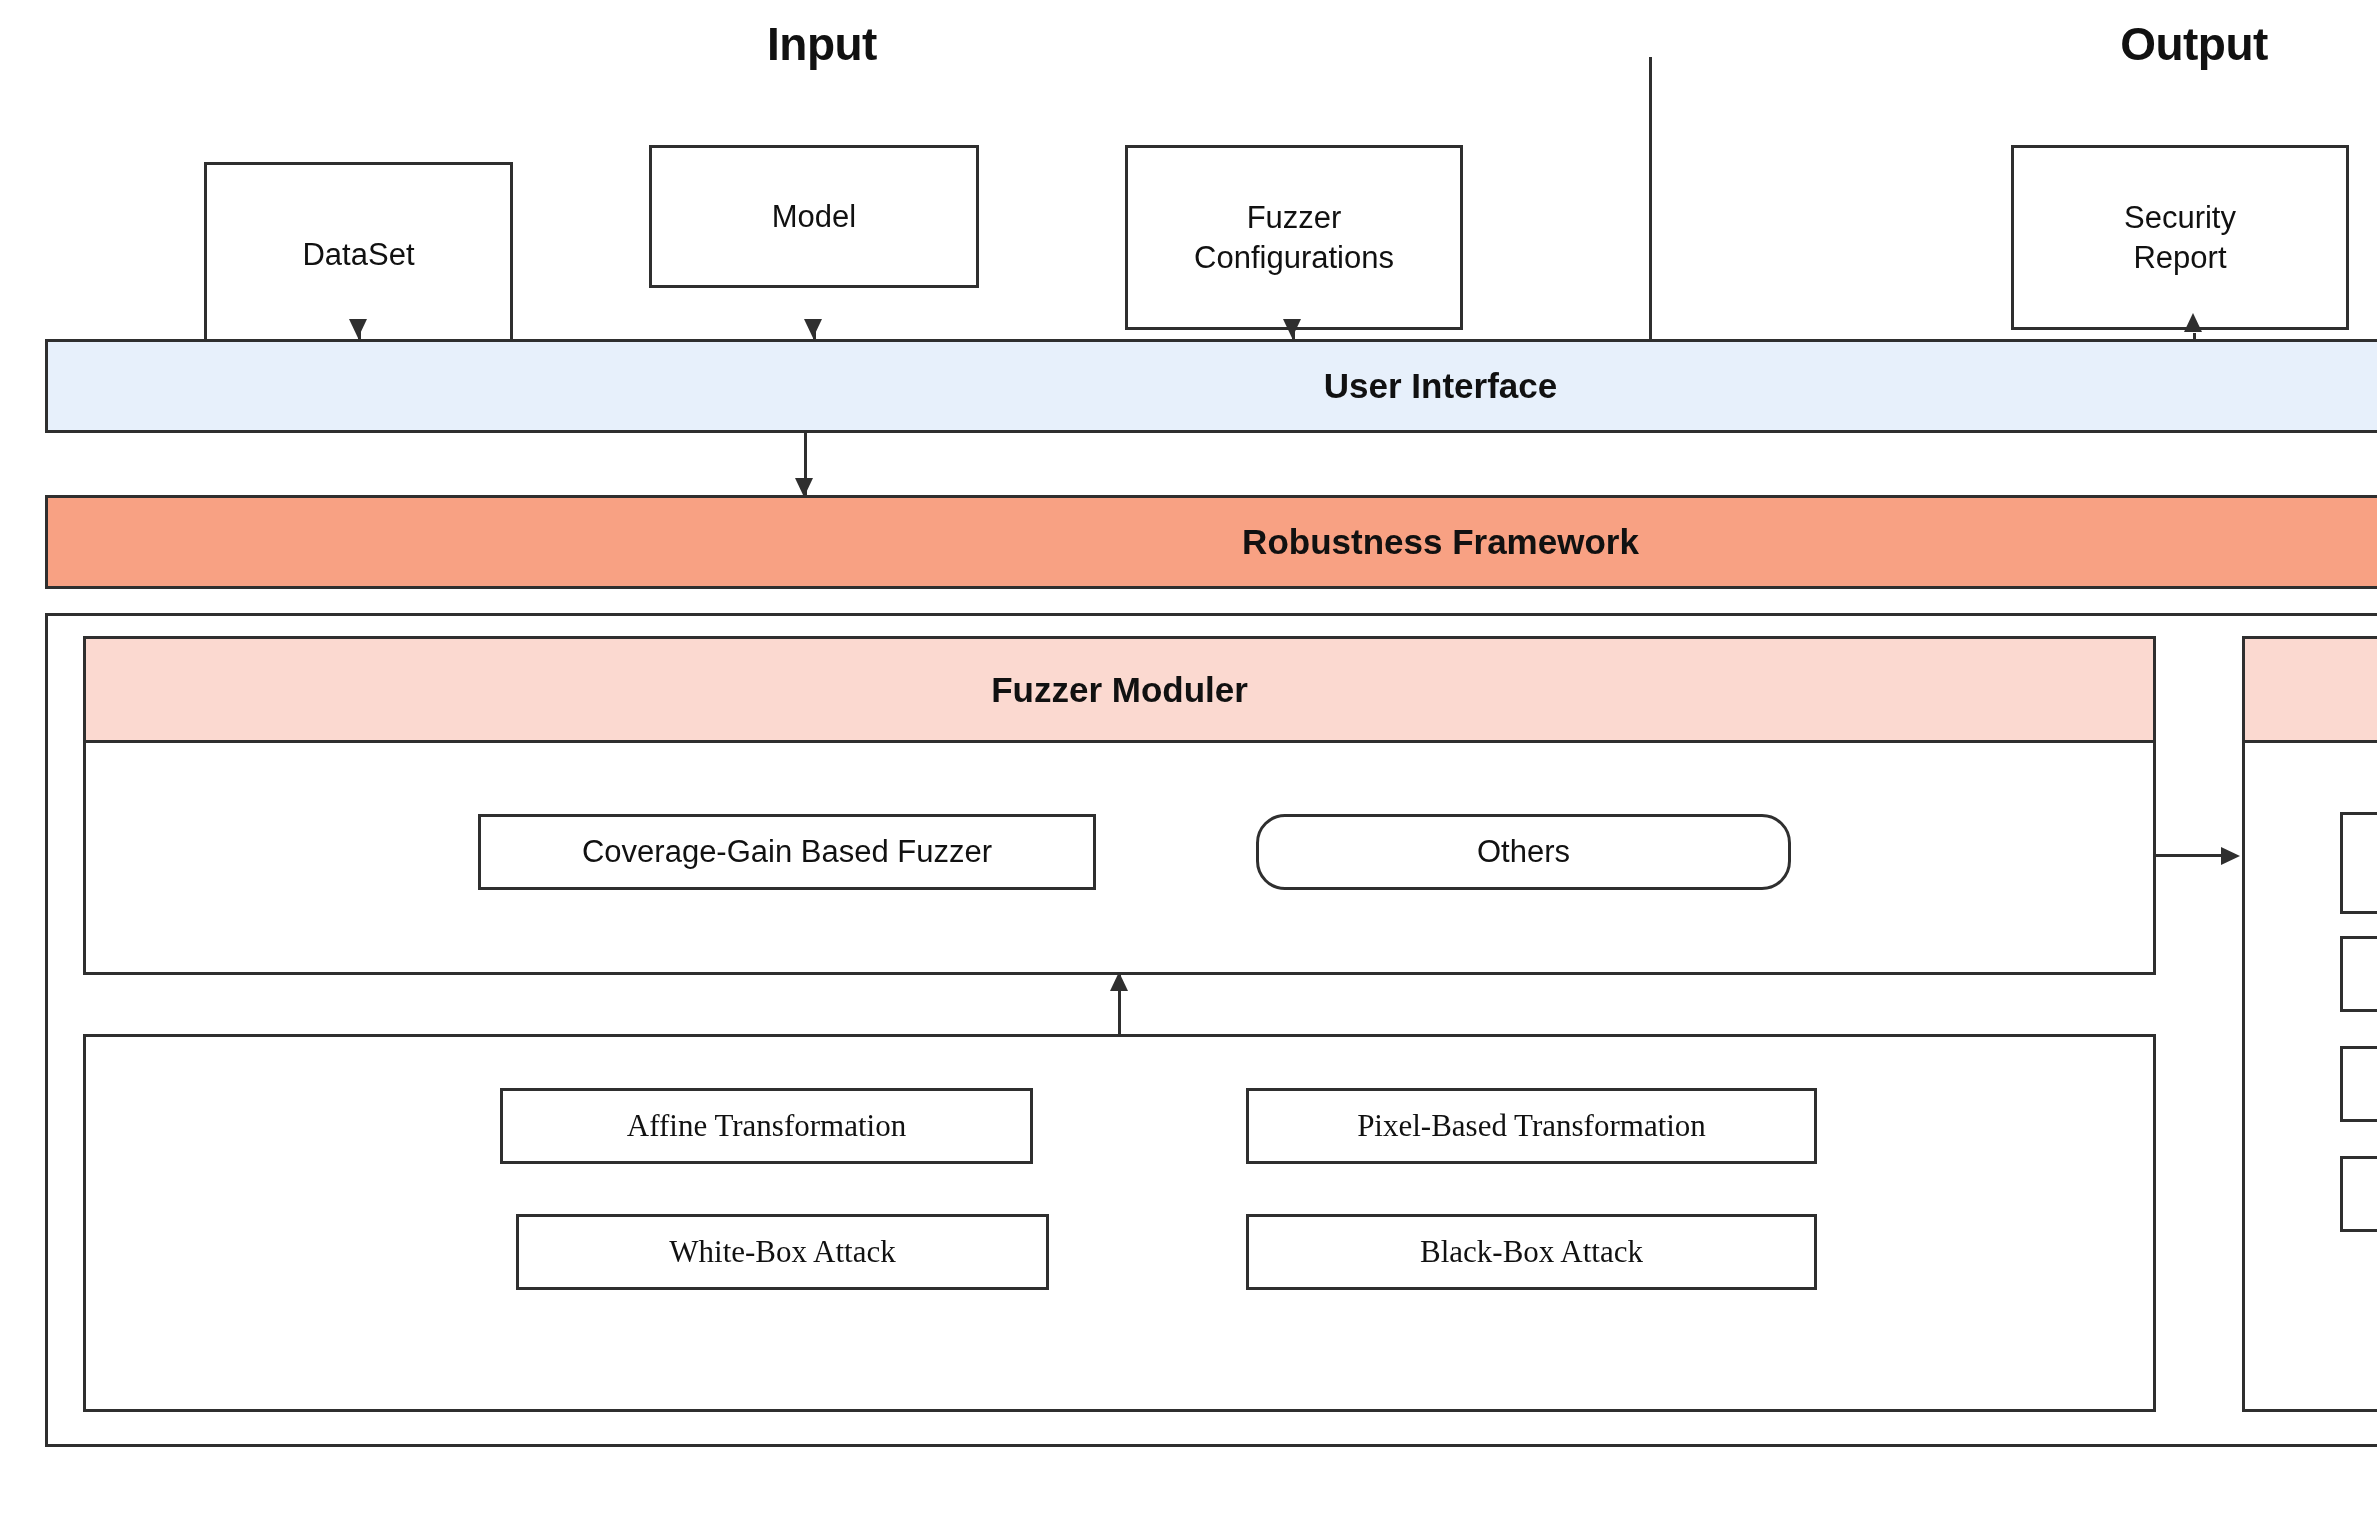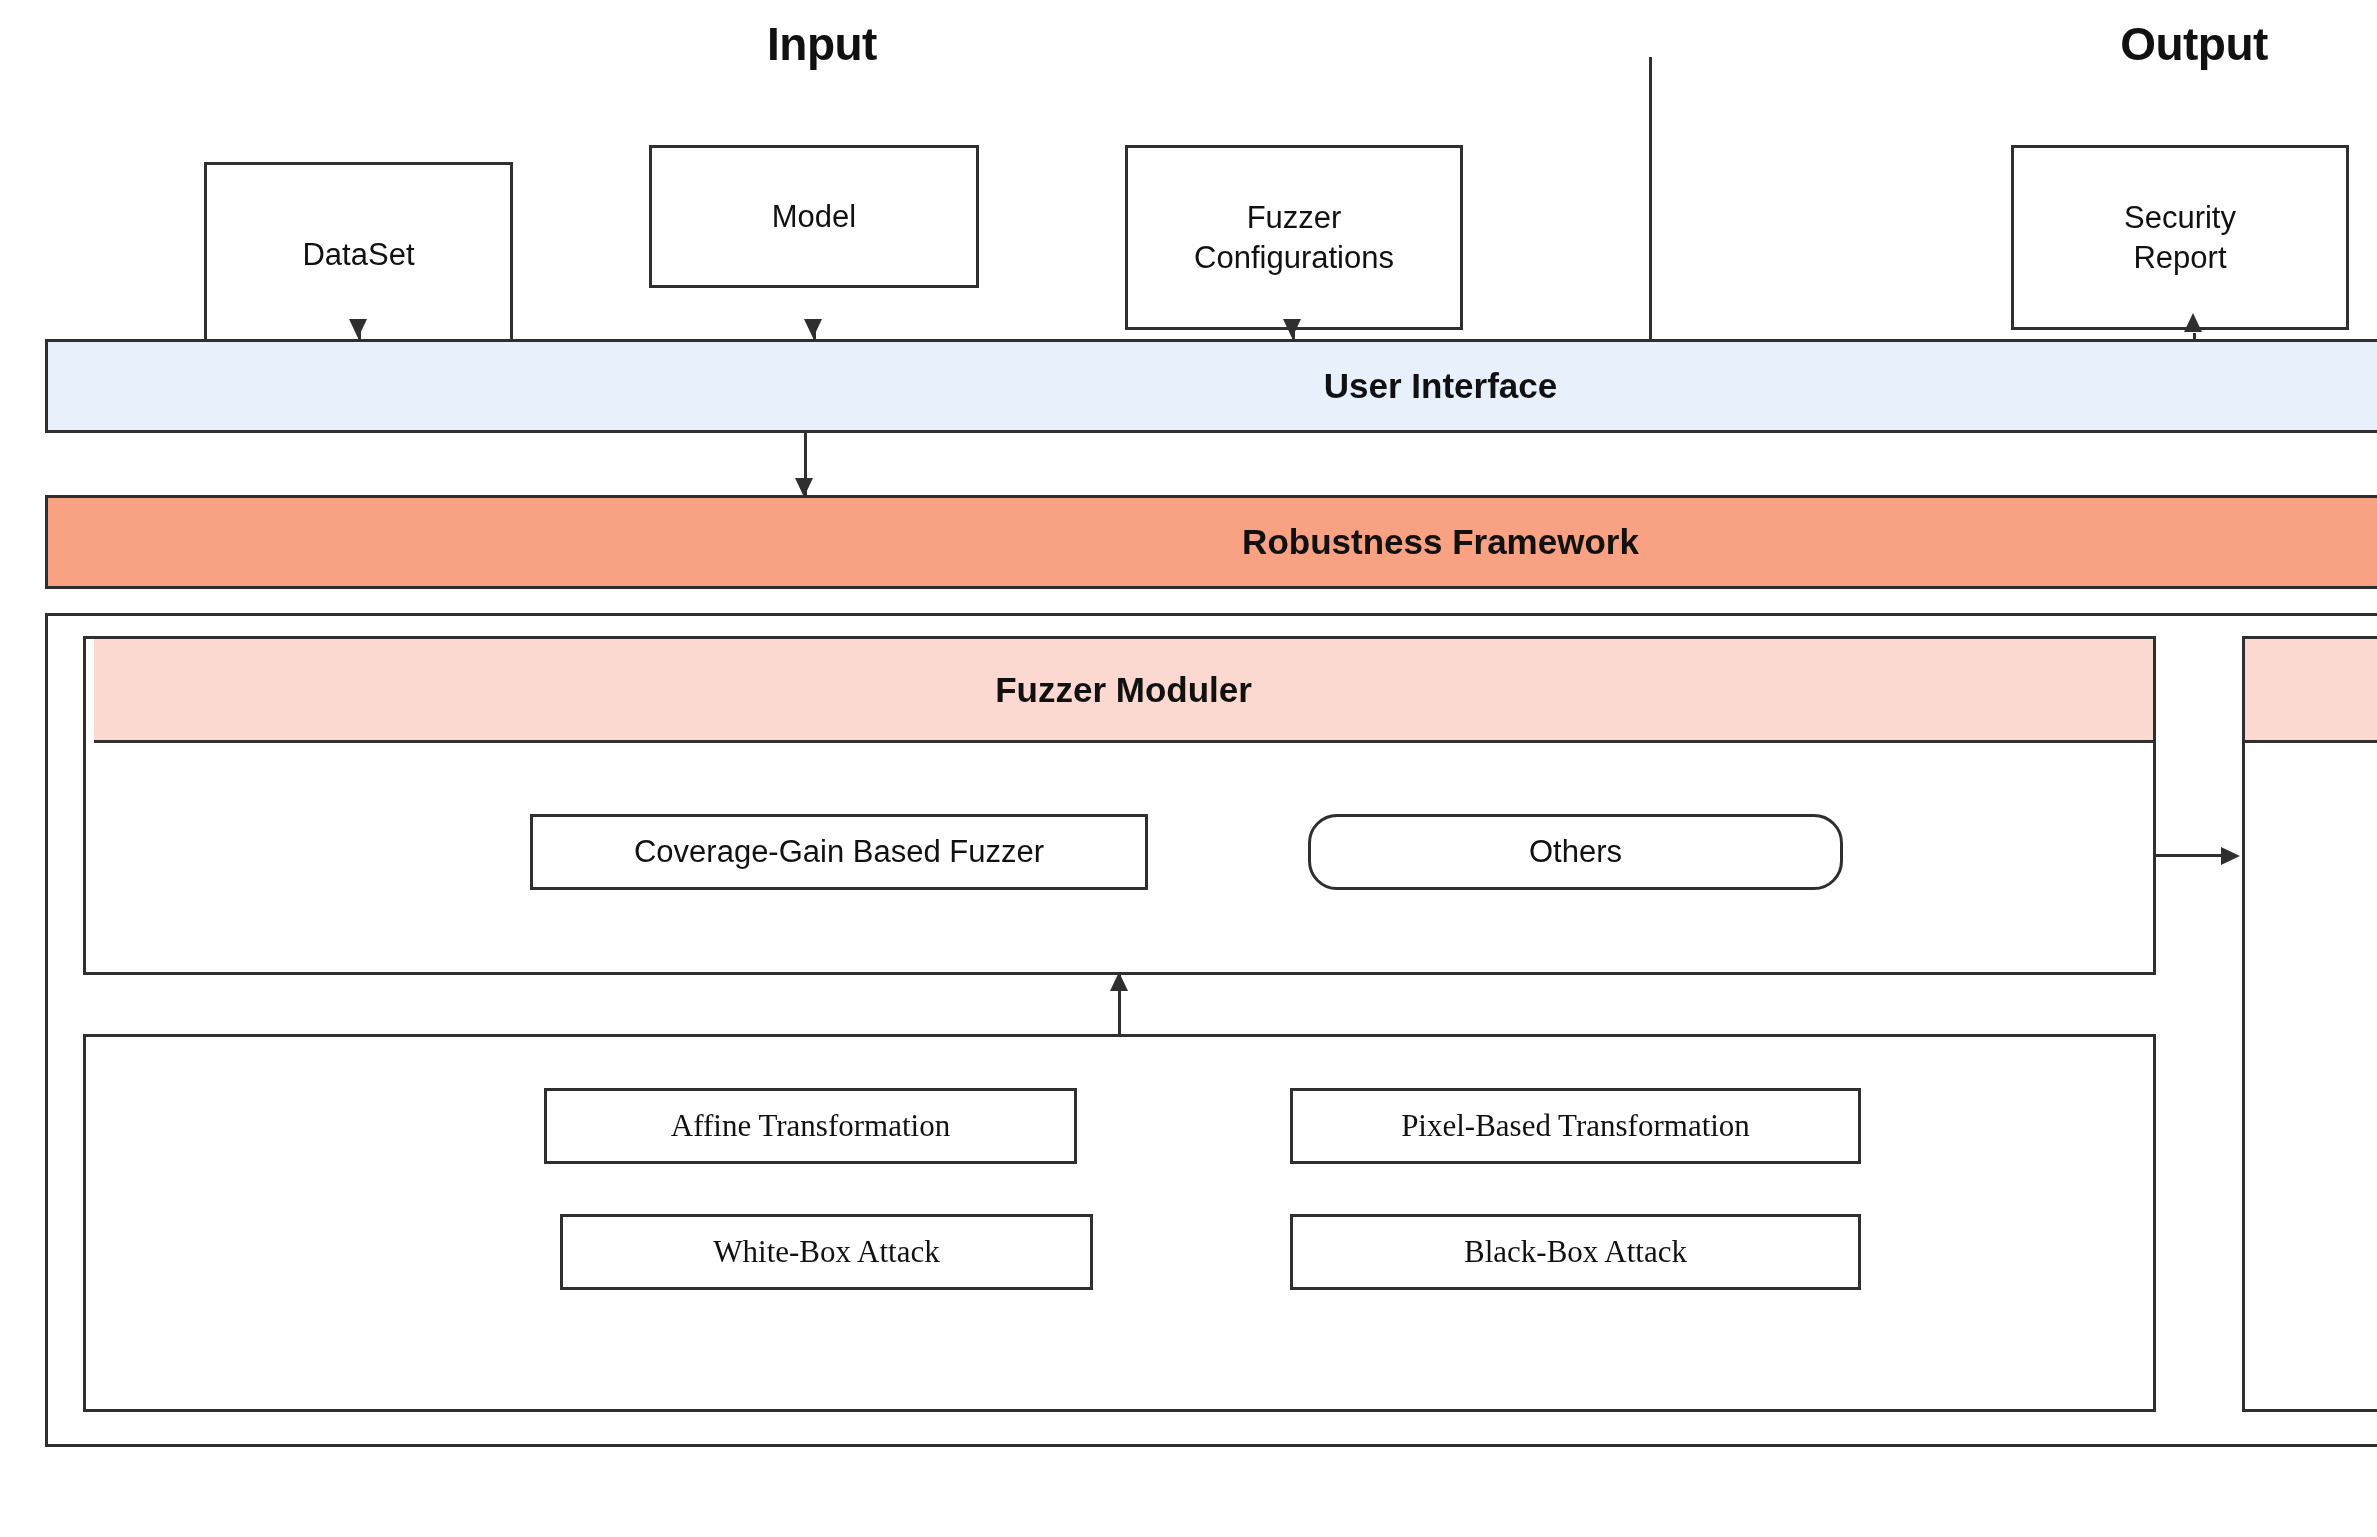--- a/index.html
+++ b/index.html
@@ -72,21 +72,21 @@
     border-bottom: 3.3px solid #2f2f2f;
     display: flex;
     align-items: center;
     justify-content: center;
     font-size: 35px;
     font-weight: bold;
     color: #111111;
     text-align: center;
     box-sizing: border-box;
   }
-  .panel-body { position: relative; width: 100%; margin-left: 44px; }
+  .panel-body { position: relative; width: 100%; }
 
   
   .outer-container {
     border: 3.3px solid #2f2f2f;
     background: #ffffff;
   }
 
   
   .vline { position: absolute; background: #2f2f2f; width: 2.9px; }
   .hline { position: absolute; background: #2f2f2f; height: 2.9px; }
@@ -158,21 +158,21 @@
 
   <div class="vline" style="left:804px; top:433px; height:83px;"></div>
   <div class="arrow-down" style="left:795px; top:478px;"></div>
 
   <div class="abs bar bar-rf" style="left:45px; top:495px; width:2791px; height:94px;">
     <span>Robustness Framework</span>
   </div>
 
   <div class="abs outer-container" style="left:45px; top:613px; width:2791px; height:834px;"></div>
 
-  <div class="abs panel" style="left:83px; top:636px; width:2073px; height:339px;padding-left:8px;">
+  <div class="abs panel" style="left:83px; top:636px; width:2073px; height:339px;">
     <div class="panel-header" style="height:104px;">
       <span>Fuzzer Moduler</span>
     </div>
     <div class="panel-body" style="height:228px;">
 
       <div class="abs node" style="left:392px; top:71px; width:618px; height:76px;">
         <span class="lbl">Coverage-Gain Based Fuzzer</span>
       </div>
 
       <div class="abs node" style="left:1170px; top:71px; width:535px; height:76px;border-radius:29px;">

